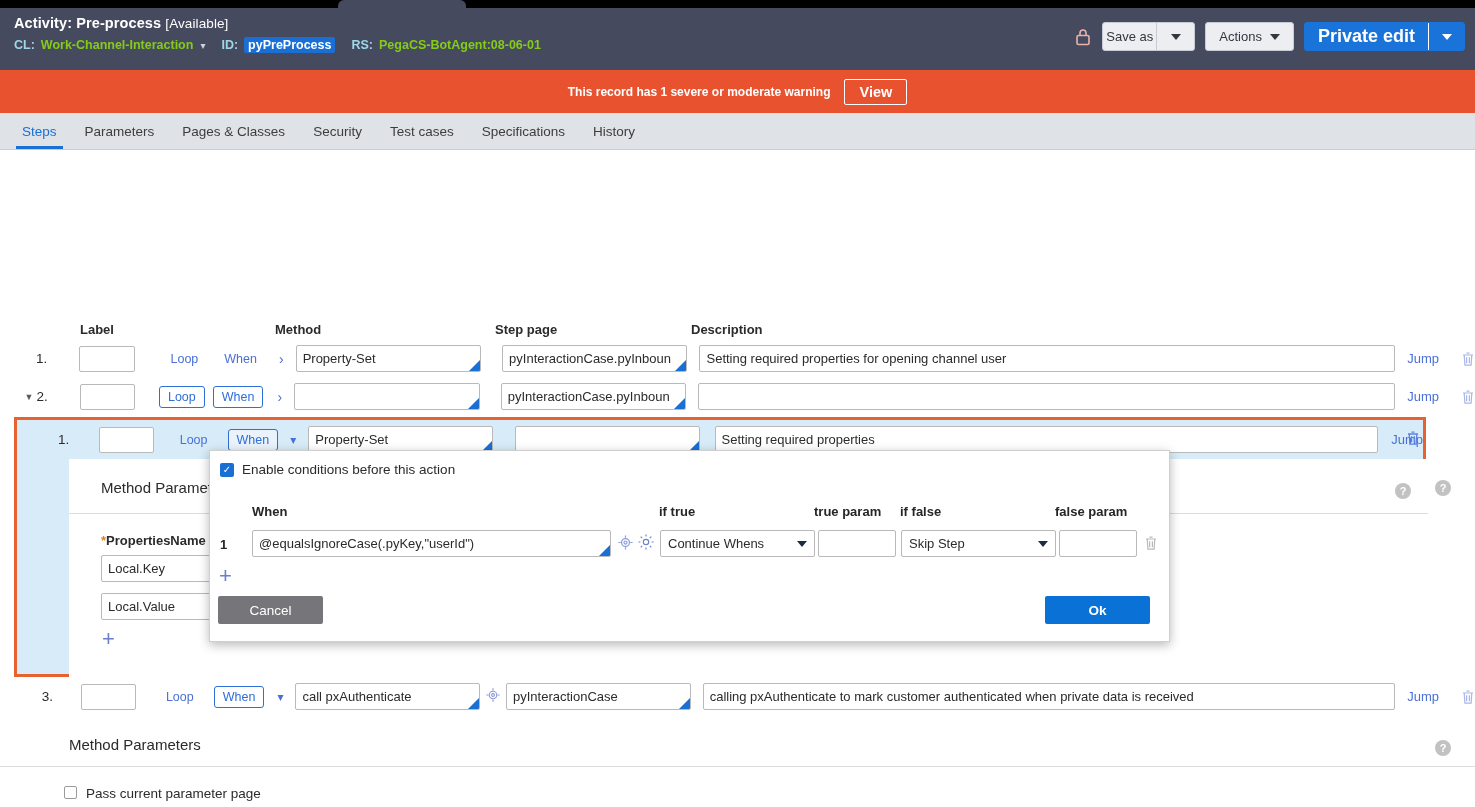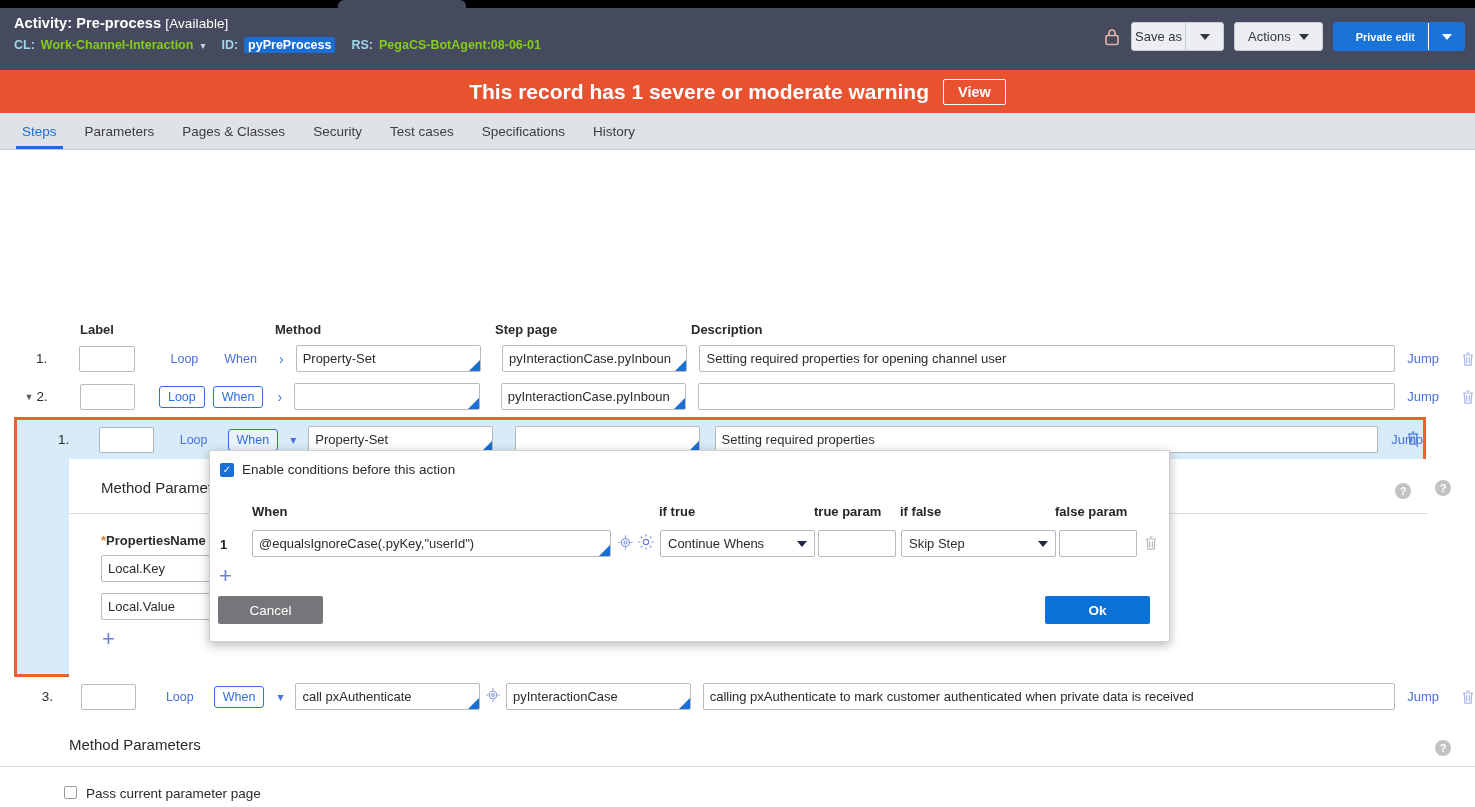--- a/index.html
+++ b/index.html
@@ -57,30 +57,30 @@
   }
   .btn-plain {
     display:flex; align-items:center; gap:8px; height:29px;
     background:#eceef2; color:#32373f; border:1px solid #c6cbd6;
     border-radius:3px; padding:6px 13px; font-size:13px; white-space:nowrap;
   }
   .btn-primary {
     display:flex; height:29px; border-radius:3px; overflow:hidden;
     background:#1a73d8; color:#ffffff; border:1px solid #1a73d8;
   }
-  .btn-primary .lbl { padding:0 13px; display:flex; align-items:center; font-size:11px; font-weight:bold;margin-left:9px; }
+  .btn-primary .lbl { padding:0 13px; display:flex; align-items:center; font-size:18px; font-weight:bold; }
   .btn-primary .arrowcell { width:36px; display:flex; align-items:center; justify-content:center; border-left:1px solid #ffffff; }
   .caret-d { width:0;height:0;border-left:5px solid transparent;border-right:5px solid transparent;border-top:6px solid currentColor; }
 
   
   .warnbar {
     background:#e8522f; color:#ffffff; height:43px;
     display:flex; align-items:center; justify-content:center; gap:14px;
   }
-  .warnbar .txt { font-size:21px; font-weight:bold;text-align:center; }
+  .warnbar .txt { font-size:12px; font-weight:bold;text-align:center; }
   .warn-view {
     border:1.5px solid #ffffff; color:#ffffff; background:transparent;
     font-size:14.5px; font-weight:bold; padding:4px 14px; border-radius:2px;
   }
 
   
   .tabbar {
     background:#dfe2e6; height:37px;
     display:flex; align-items:stretch; padding:0 8px;
     border-bottom:1px solid #c9cdd3;

